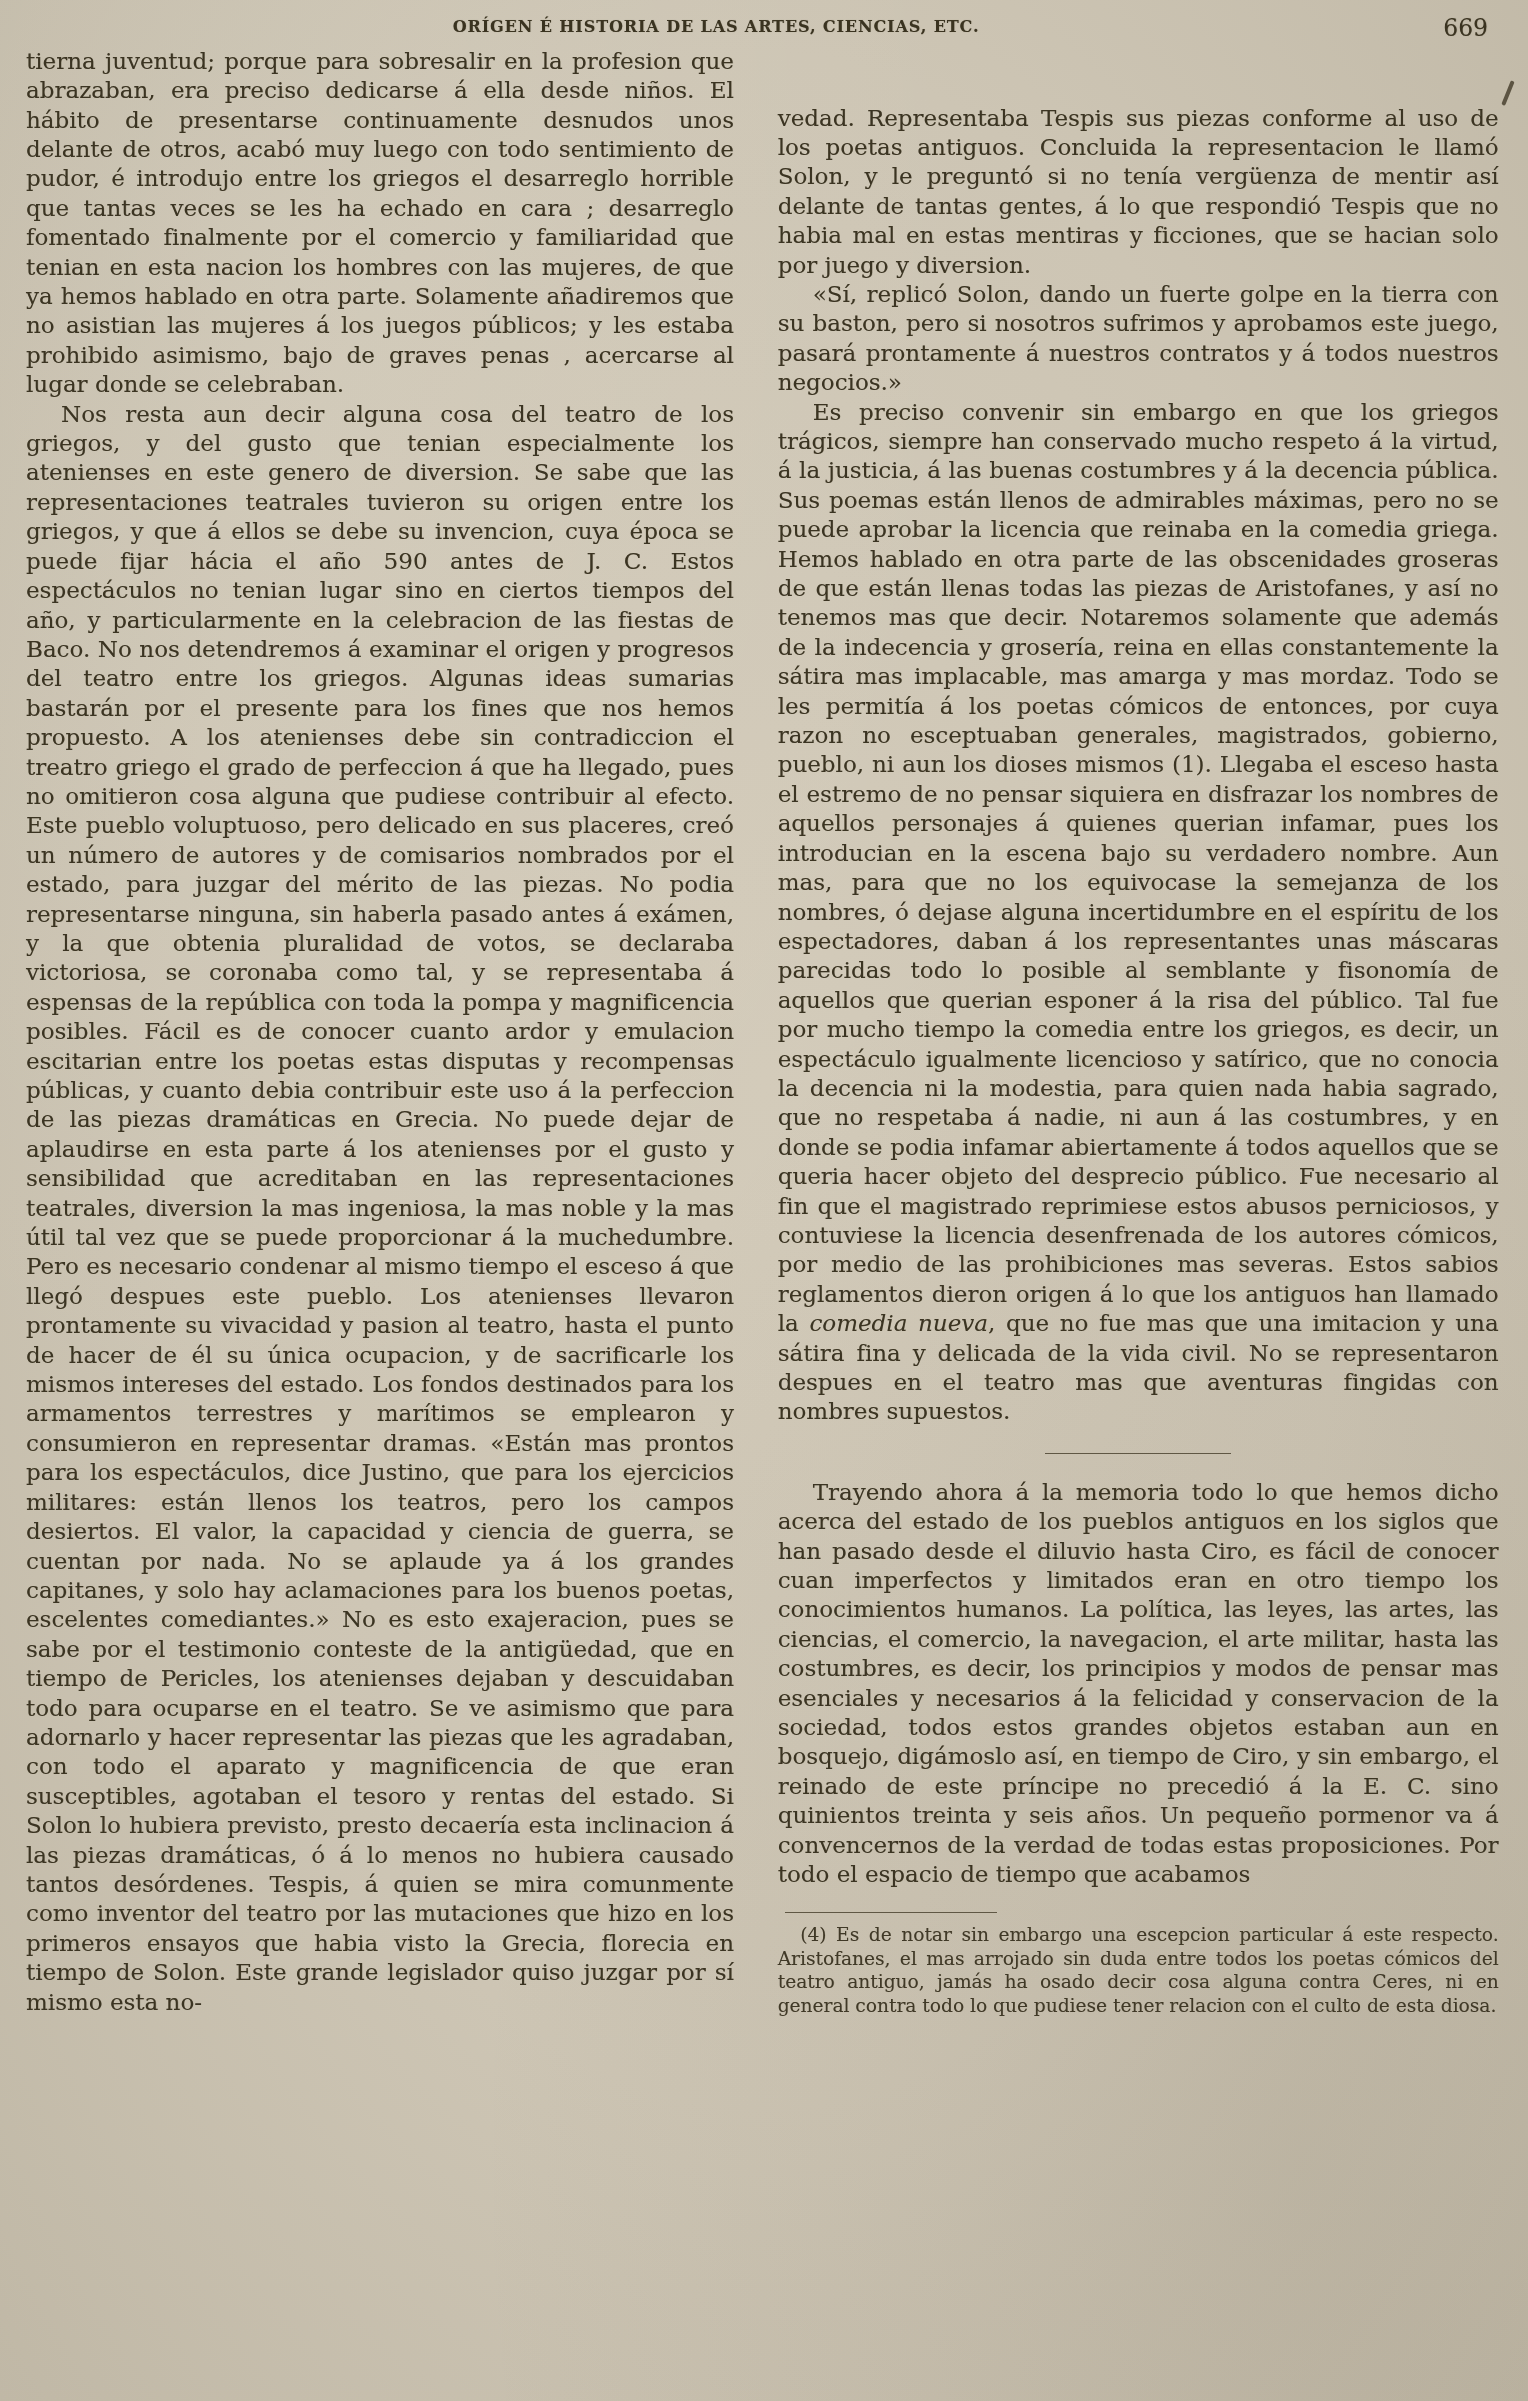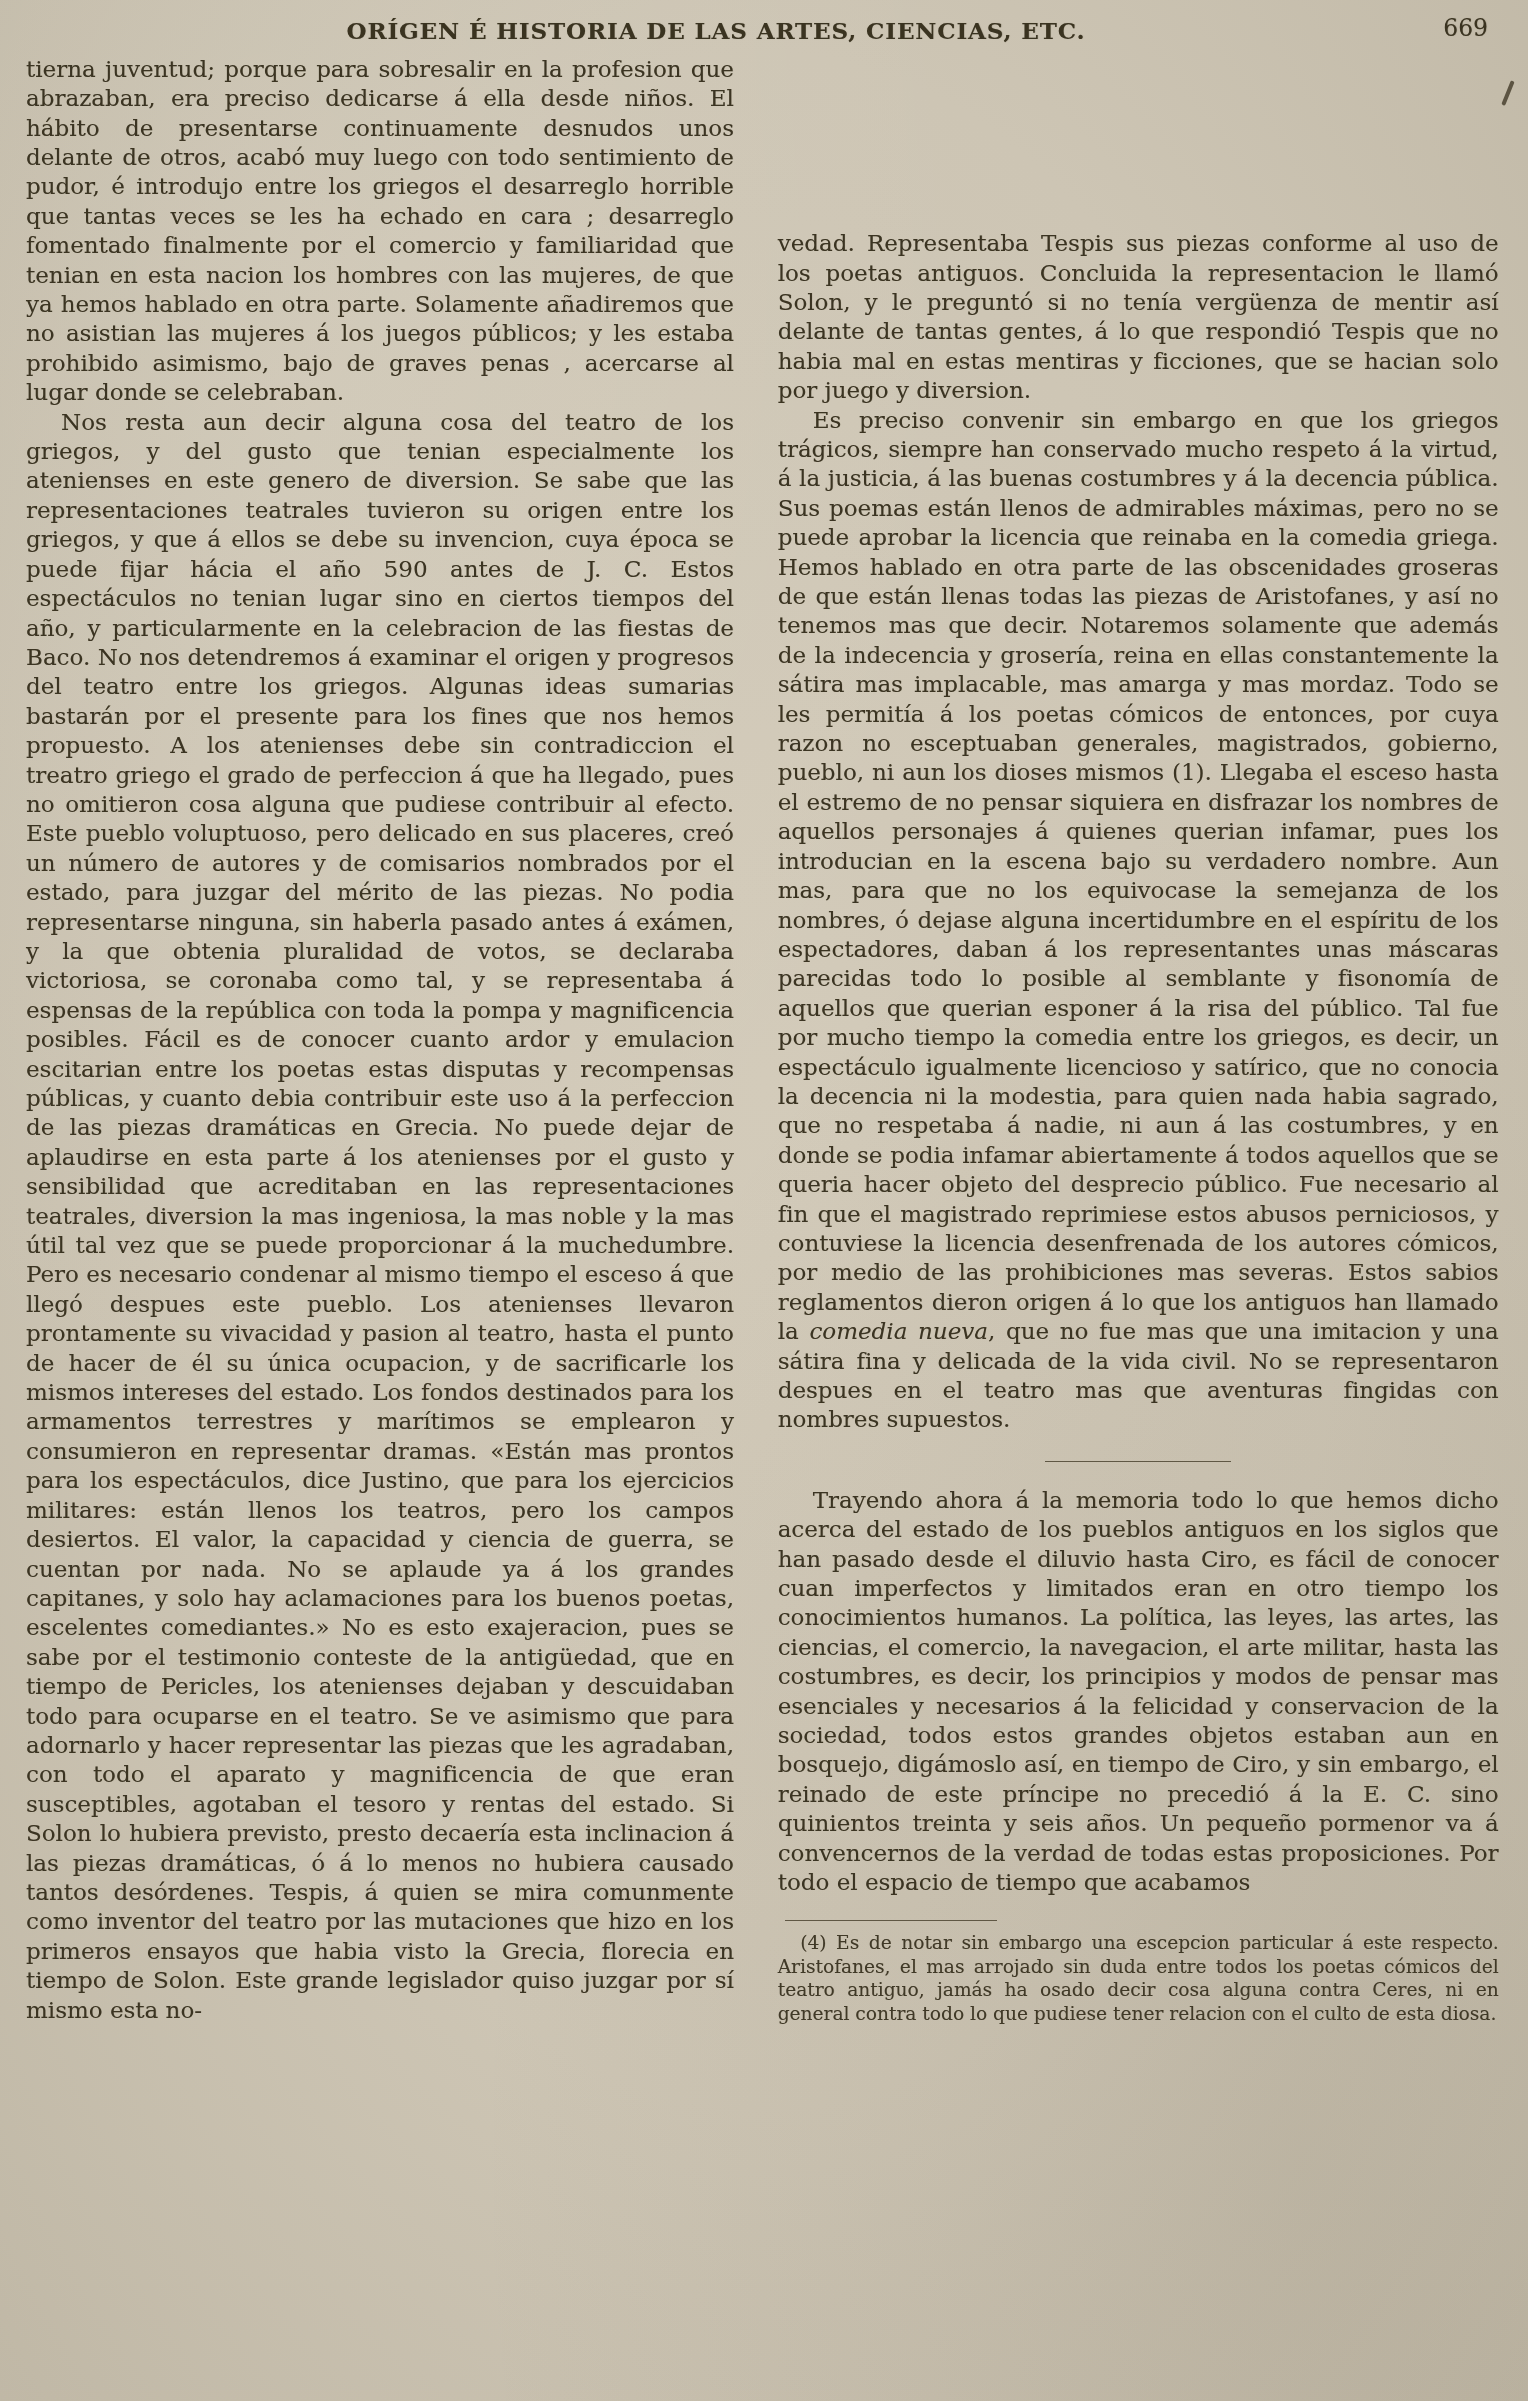--- a/index.html
+++ b/index.html
@@ -19,21 +19,21 @@
     color:#38311f;
     overflow:hidden;
   }
   .header {
     position:relative;
     padding:17.3px 38px 3.5px 38px;
     text-align:center;
   }
   .running-title {
     display:inline-block;
-    font-size:23px;
+    font-size:16px;
     font-weight:bold;
     letter-spacing:0.9px;
     color:#3a3320;
     transform:translateX(-48px);
     text-shadow:0.3px 0.4px 0.7px rgba(58,51,32,0.35);
   }
   .page-number {
     position:absolute;
     right:40px; top:14px;
     font-size:23.4px;
@@ -103,20 +103,21 @@
 
     <div class="col col-left">
       <p class="noindent">tierna juventud; porque para sobresalir en la profesion que abrazaban, era preciso dedicarse á ella desde niños. El hábito de presentarse continuamente desnudos unos delante de otros, acabó muy luego con todo sentimiento de pudor, é introdujo entre los griegos el desarreglo horrible que tantas veces se les ha echado en cara ; desarreglo fomentado finalmente por el comercio y familiaridad que tenian en esta nacion los hombres con las mujeres, de que ya hemos hablado en otra parte. Solamente añadiremos que no asistian las mujeres á los juegos públicos; y les estaba prohibido asimismo, bajo de graves penas , acercarse al lugar donde se celebraban.</p>
       <p>Nos resta aun decir alguna cosa del teatro de los griegos, y del gusto que tenian especialmente los atenienses en este genero de diversion. Se sabe que las representaciones teatrales tuvieron su origen entre los griegos, y que á ellos se debe su invencion, cuya época se puede fijar hácia el año 590 antes de J. C. Estos espectáculos no tenian lugar sino en ciertos tiempos del año, y particularmente en la celebracion de las fiestas de Baco. No nos detendremos á examinar el origen y progresos del teatro entre los griegos. Algunas ideas sumarias bastarán por el presente para los fines que nos hemos propuesto. A los atenienses debe sin contradiccion el treatro griego el grado de perfeccion á que ha llegado, pues no omitieron cosa alguna que pudiese contribuir al efecto. Este pueblo voluptuoso, pero delicado en sus placeres, creó un número de autores y de comisarios nombrados por el estado, para juzgar del mérito de las piezas. No podia representarse ninguna, sin haberla pasado antes á exámen, y la que obtenia pluralidad de votos, se declaraba victoriosa, se coronaba como tal, y se representaba á espensas de la república con toda la pompa y magnificencia posibles. Fácil es de conocer cuanto ardor y emulacion escitarian entre los poetas estas disputas y recompensas públicas, y cuanto debia contribuir este uso á la perfeccion de las piezas dramáticas en Grecia. No puede dejar de aplaudirse en esta parte á los atenienses por el gusto y sensibilidad que acreditaban en las representaciones teatrales, diversion la mas ingeniosa, la mas noble y la mas útil tal vez que se puede proporcionar á la muchedumbre. Pero es necesario condenar al mismo tiempo el esceso á que llegó despues este pueblo. Los atenienses llevaron prontamente su vivacidad y pasion al teatro, hasta el punto de hacer de él su única ocupacion, y de sacrificarle los mismos intereses del estado. Los fondos destinados para los armamentos terrestres y marítimos se emplearon y consumieron en representar dramas. «Están mas prontos para los espectáculos, dice Justino, que para los ejercicios militares: están llenos los teatros, pero los campos desiertos. El valor, la capacidad y ciencia de guerra, se cuentan por nada. No se aplaude ya á los grandes capitanes, y solo hay aclamaciones para los buenos poetas, escelentes comediantes.» No es esto exajeracion, pues se sabe por el testimonio conteste de la antigüedad, que en tiempo de Pericles, los atenienses dejaban y descuidaban todo para ocuparse en el teatro. Se ve asimismo que para adornarlo y hacer representar las piezas que les agradaban, con todo el aparato y magnificencia de que eran susceptibles, agotaban el tesoro y rentas del estado. Si Solon lo hubiera previsto, presto decaería esta inclinacion á las piezas dramáticas, ó á lo menos no hubiera causado tantos desórdenes. Tespis, á quien se mira comunmente como inventor del teatro por las mutaciones que hizo en los primeros ensayos que habia visto la Grecia, florecia en tiempo de Solon. Este grande legislador quiso juzgar por sí mismo esta no-</p>
     </div>
 
     <div class="divider"></div>
 
     <div class="col col-right">
       <p class="noindent">vedad. Representaba Tespis sus piezas conforme al uso de los poetas antiguos. Concluida la representacion le llamó Solon, y le preguntó si no tenía vergüenza de mentir así delante de tantas gentes, á lo que respondió Tespis que no habia mal en estas mentiras y ficciones, que se hacian solo por juego y diversion.</p>
+      <p>«Sí, replicó Solon, dando un fuerte golpe en la tierra con su baston, pero si nosotros sufrimos y aprobamos este juego, pasará prontamente á nuestros contratos y á todos nuestros negocios.»</p>
       <p><span>Es preciso convenir sin embargo en que los griegos trágicos, siempre han conservado mucho respeto á la virtud, á la justicia, á las buenas costumbres y á la decencia pública. Sus poemas están llenos de admirables máximas, pero no se puede aprobar la licencia que reinaba en la comedia griega. Hemos hablado en otra parte de las obscenidades groseras de que están llenas todas las piezas de Aristofanes, y así no tenemos mas que decir. Notaremos solamente que además de la indecencia y grosería, reina en ellas constantemente la sátira mas implacable, mas amarga y mas mordaz. Todo se les permitía á los poetas cómicos de entonces, por cuya razon no esceptuaban generales, magistrados, gobierno, pueblo, ni aun los dioses mismos (1). Llegaba el esceso hasta el estremo de no pensar siquiera en disfrazar los nombres de aquellos personajes á quienes querian infamar, pues los introducian en la escena bajo su verdadero nombre. Aun mas, para que no los equivocase la semejanza de los nombres, ó dejase alguna incertidumbre en el espíritu de los espectadores, daban á los representantes unas máscaras parecidas todo lo posible al semblante y fisonomía de aquellos que querian esponer á la risa del público. Tal fue por mucho tiempo la comedia entre los griegos, es decir, un espectáculo igualmente licencioso y satírico, que no conocia la decencia ni la modestia, para quien nada habia sagrado, que no respetaba á nadie, ni aun á las costumbres, y en donde se podia infamar abiertamente á todos aquellos que se queria hacer objeto del desprecio público. Fue necesario al fin que el magistrado reprimiese estos abusos perniciosos, y contuviese la licencia desenfrenada de los autores cómicos, por medio de las prohibiciones mas severas. Estos sabios reglamentos dieron origen á lo que los antiguos han llamado la </span><i>comedia nueva</i><span>, que no fue mas que una imitacion y una sátira fina y delicada de la vida civil. No se representaron despues en el teatro mas que aventuras fingidas con nombres supuestos.</span></p>
 
       <div class="section-rule"></div>
 
       <p>Trayendo ahora á la memoria todo lo que hemos dicho acerca del estado de los pueblos antiguos en los siglos que han pasado desde el diluvio hasta Ciro, es fácil de conocer cuan imperfectos y limitados eran en otro tiempo los conocimientos humanos. La política, las leyes, las artes, las ciencias, el comercio, la navegacion, el arte militar, hasta las costumbres, es decir, los principios y modos de pensar mas esenciales y necesarios á la felicidad y conservacion de la sociedad, todos estos grandes objetos estaban aun en bosquejo, digámoslo así, en tiempo de Ciro, y sin embargo, el reinado de este príncipe no precedió á la E. C. sino quinientos treinta y seis años. Un pequeño pormenor va á convencernos de la verdad de todas estas proposiciones. Por todo el espacio de tiempo que acabamos</p>
 
       <div class="footnote-rule"></div>
       <p class="footnote">(4)  Es de notar sin embargo una escepcion particular á este respecto. Aristofanes, el mas arrojado sin duda entre todos los poetas cómicos del teatro antiguo, jamás ha osado decir cosa alguna contra Ceres, ni en general contra todo lo que pudiese tener relacion con el culto de esta diosa.</p>
     </div>
 

